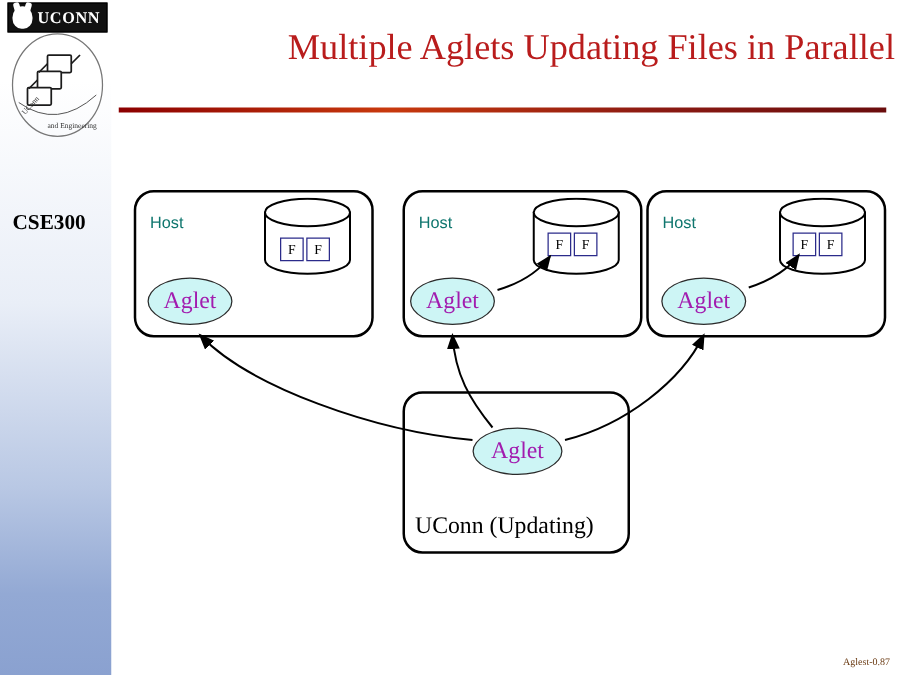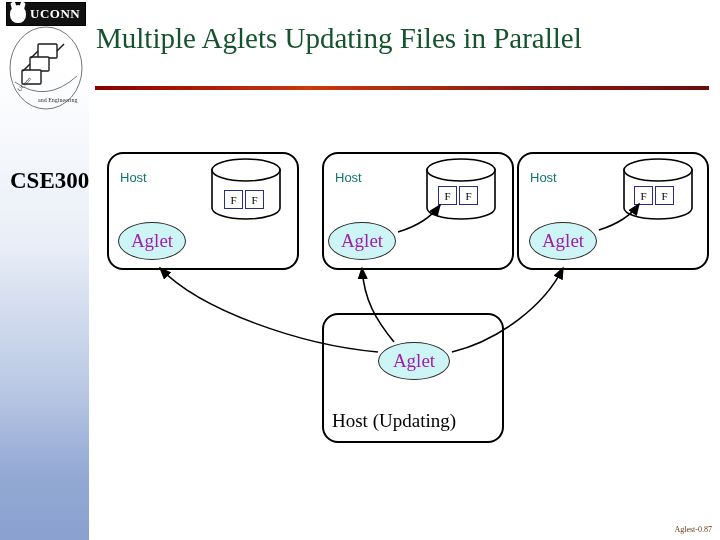--- a/index.html
+++ b/index.html
@@ -78,41 +78,41 @@
   .seal svg { display: block; }
 
   
   .title {
     position: absolute;
     left: 96px;
     top: 22px;
     width: 620px;
     font-size: 29px;
     font-family: "Liberation Serif", serif;
-    color: #14532d;
-    text-align: left;
+    color: #b91c1c;
+    text-align: right;
     white-space: nowrap;
   }
   .title-rule {
     position: absolute;
     left: 95px;
     top: 86px;
     width: 614px;
     height: 4px;
     background: linear-gradient(to right, #8b0000 0%, #c8390d 35%, #8b1a12 70%, #6a0d0d 100%);
   }
 
   
   .cse-label {
     position: absolute;
     left: 10px;
     top: 168px;
     font-family: "Liberation Serif", serif;
     font-weight: bold;
-    font-size: 23px;
+    font-size: 17px;
     color: #000000;
   }
 
   
   .host-box {
     position: absolute;
     border: 2px solid #000000;
     border-radius: 16px;
     background: transparent;
     box-sizing: border-box;
@@ -259,21 +259,21 @@
     <path d="M4 12 L4 50 A34 11 0 0 0 72 50 L72 12 Z" fill="#ffffff" stroke="#000000" stroke-width="1.6"></path>
     <ellipse cx="38" cy="12" rx="34" ry="11" fill="#ffffff" stroke="#000000" stroke-width="1.6"></ellipse>
   </svg>
 </div>
 <div class="file-box" style="left:634px; top:186px;">F</div>
 <div class="file-box" style="left:655px; top:186px;">F</div>
 <div class="aglet" style="left:529px; top:222px; width:68px; height:38px;">Aglet</div>
 
 <div class="host-box" style="left:322px; top:313px; width:182px; height:130px;"></div>
 <div class="aglet" style="left:378px; top:342px; width:72px; height:38px;">Aglet</div>
-<div class="bottom-host-label" style="left:332px; top:410px;">Host (Updating)</div>
+<div class="bottom-host-label" style="left:332px; top:410px;">UConn (Updating)</div>
 
 <svg class="arrows" viewBox="0 0 720 540" xmlns="http://www.w3.org/2000/svg">
   <defs>
     <marker id="arrowhead" markerWidth="9" markerHeight="9" refX="7" refY="3.2" orient="auto" markerUnits="strokeWidth">
       <path d="M0,0 L8,3.2 L0,6.4 z" fill="#000000"></path>
     </marker>
   </defs>
 
   <path d="M378 352 C 300 345, 200 310, 160 268" fill="none" stroke="#000000" stroke-width="1.6" marker-end="url(#arrowhead)"></path>
 

